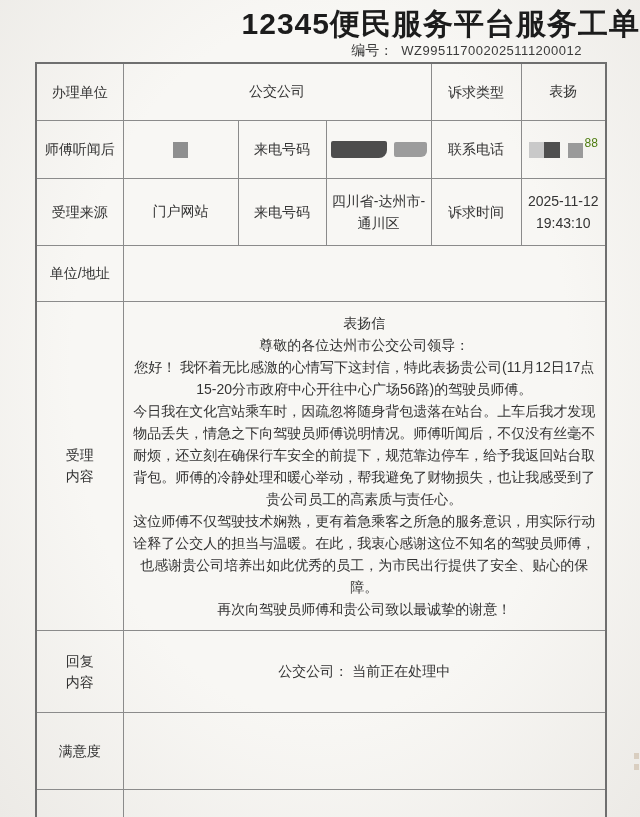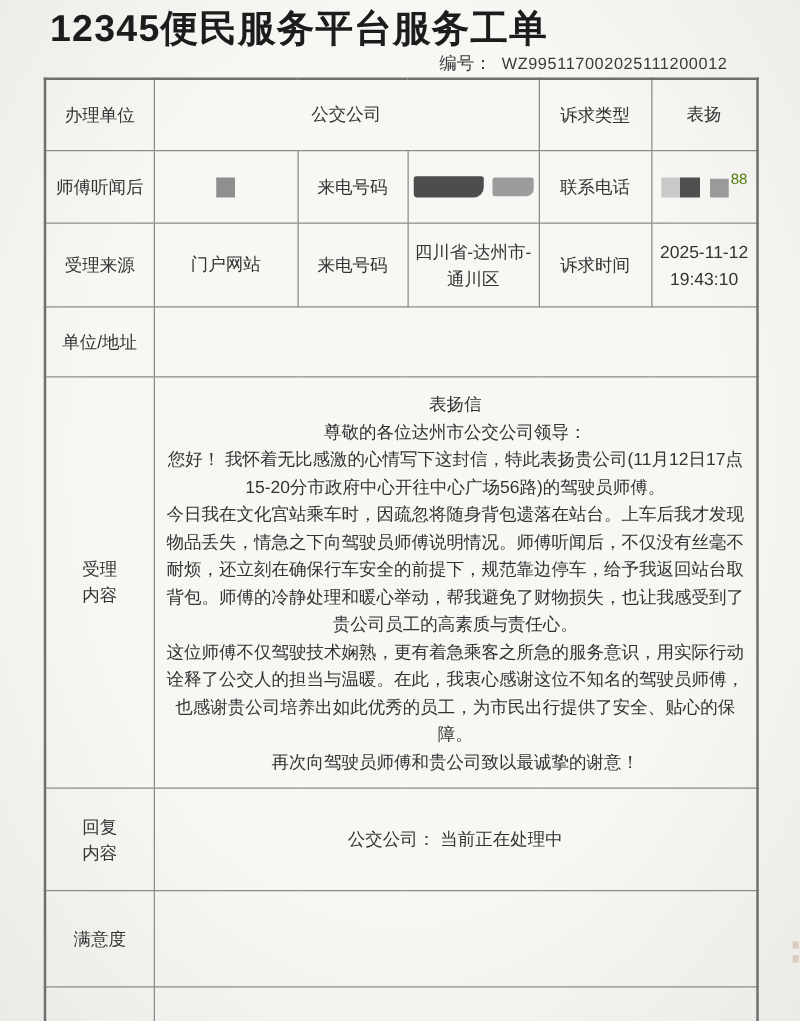--- a/index.html
+++ b/index.html
@@ -5,21 +5,21 @@
   html, body { margin: 0; padding: 0; }
   body {
     width: 640px; height: 817px;
     font-family: "Liberation Sans", sans-serif;
     background: radial-gradient(ellipse at 50% 45%, #f8f7f4 55%, #eceae6 100%);
     color: #333;
     overflow: hidden;
     position: relative;
   }
   .title {
-    text-align: left;
+    text-align: right;
     font-size: 30px;
     font-weight: bold;
     color: #1c1c1c;
     letter-spacing: 1px;
     padding-top: 8px;
     height: 32px;
     line-height: 32px;
     padding-left: 40px;
   }
   .serial-row {

